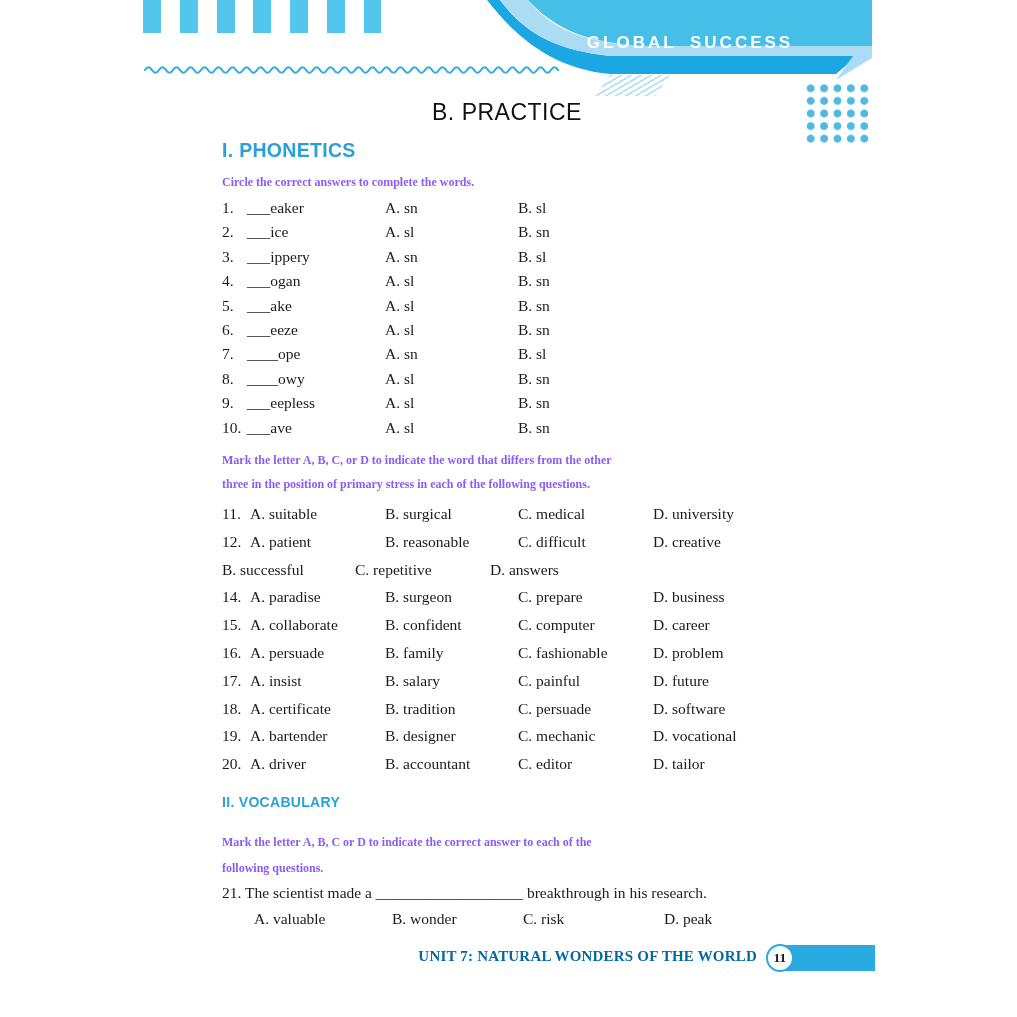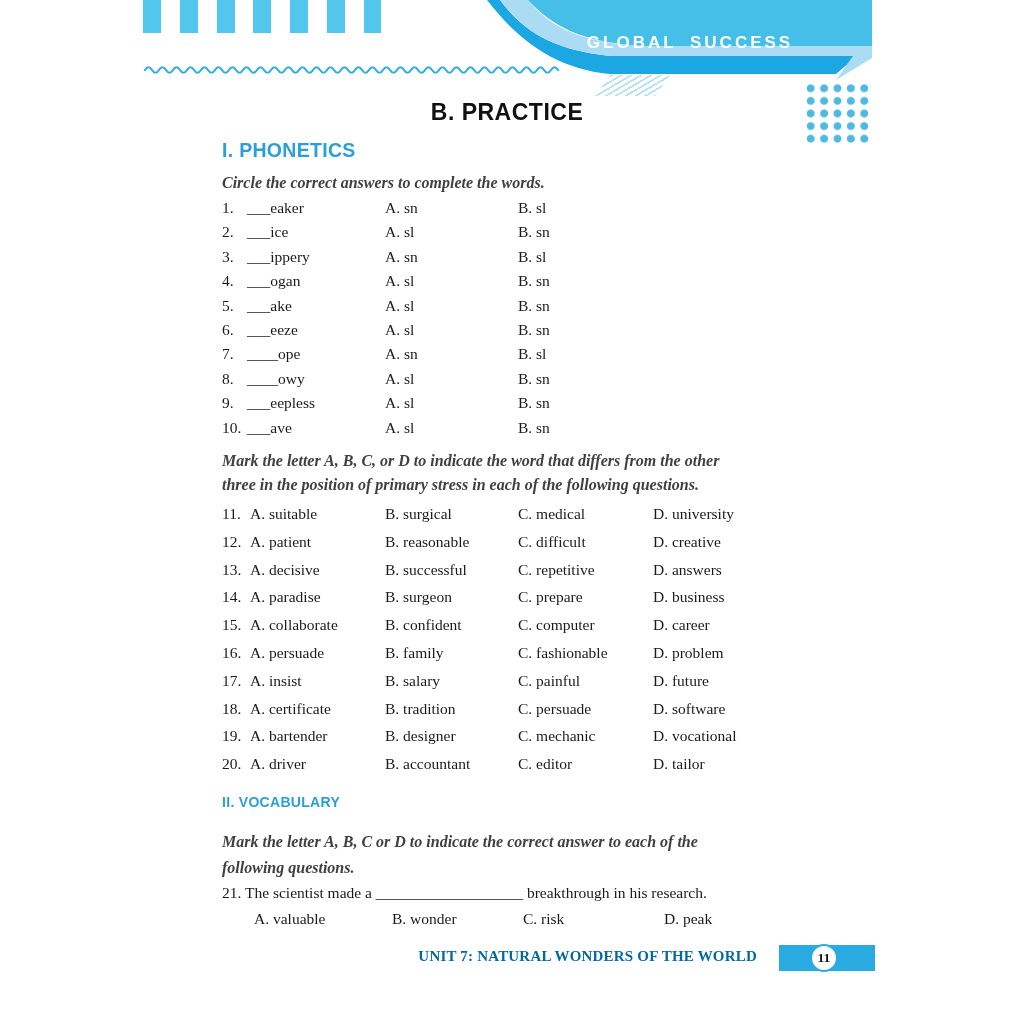--- a/index.html
+++ b/index.html
@@ -24,31 +24,31 @@
     background:repeating-linear-gradient(135deg,#B5E2F6 0 2.5px,rgba(0,0,0,0) 2.5px 7px);
   }
   .dots{
     position:absolute;left:804px;top:82px;width:67px;height:61px;
     background-image:radial-gradient(circle,#4FB9E1 3.6px,rgba(79,185,225,0) 4.3px);
     background-size:13.4px 12.6px;
   }
   
   .page-title{
     position:absolute;left:145px;top:99px;width:724px;text-align:center;
-    font-family:"Liberation Sans",sans-serif;font-weight:700;font-size:23px;
+    font-family:"Liberation Sans",sans-serif;font-weight:400;font-size:23px;
     letter-spacing:.5px;color:#111;
   }
   .sec-heading{
     position:absolute;left:222px;
     font-family:"Liberation Sans",sans-serif;font-weight:700;font-size:19.5px;
     color:#2AA0D8;letter-spacing:.3px;white-space:nowrap;
   }
   .instr{
-    position:absolute;left:222px;font-weight:700;font-size:16px;
-    color:#404040;white-space:nowrap;line-height:23.5px;font-style:italic;
+    position:absolute;left:222px;font-weight:700;font-size:12px;
+    color:#8b5cf6;white-space:nowrap;line-height:23.5px;
   }
   .instr div{white-space:nowrap;}
   
   .qlist{position:absolute;left:222px;font-size:15.5px;}
   .q-row{display:flex;white-space:nowrap;}
   #fill-list .q-row{height:24.4px;line-height:24.4px;}
   #stress-list .q-row{height:27.8px;line-height:27.8px;}
   .f-num{width:25px;}
   .f-stem{width:138px;}
   .f-a{width:133px;}
@@ -64,21 +64,21 @@
   .v-opts span:nth-of-type(2){width:131px;}
   .v-opts span:nth-of-type(3){width:141px;}
   .v-opts span:nth-of-type(4){flex:1;}
   
   .footer-unit{
     position:absolute;left:222px;top:948px;width:535px;text-align:right;
     font-weight:700;font-size:15px;color:#0369a1;letter-spacing:.2px;white-space:nowrap;
   }
   .footer-bar{position:absolute;left:779px;top:945px;width:96px;height:26px;background:#29ABE2;}
   .page-badge{
-    position:absolute;left:810px;top:944px;width:24px;height:24px;border-radius:50%;
+    position:absolute;left:766px;top:944px;width:24px;height:24px;border-radius:50%;
     background:#fff;border:2px solid #29ABE2;z-index:2;
     display:flex;align-items:center;justify-content:center;
     font-weight:700;font-size:13.5px;color:#1a1a1a;
   }
 </style>
 </head>
 <body>
 
 <div class="page">
 
@@ -194,23 +194,20 @@
       <div class="q-row">
         <span class="s-first">
           <span class="num">12.</span><span>A. patient</span>
         </span>
         <span class="s-b">B. reasonable</span>
         <span class="s-c">C. difficult</span>
         <span class="s-d">D. creative</span>
       </div>
 
       <div class="q-row">
-        <span class="s-first">
-          <span class="num">13.</span><span>A. decisive</span>
-        </span>
         <span class="s-b">B. successful</span>
         <span class="s-c">C. repetitive</span>
         <span class="s-d">D. answers</span>
       </div>
 
       <div class="q-row">
         <span class="s-first">
           <span class="num">14.</span><span>A. paradise</span>
         </span>
         <span class="s-b">B. surgeon</span>

